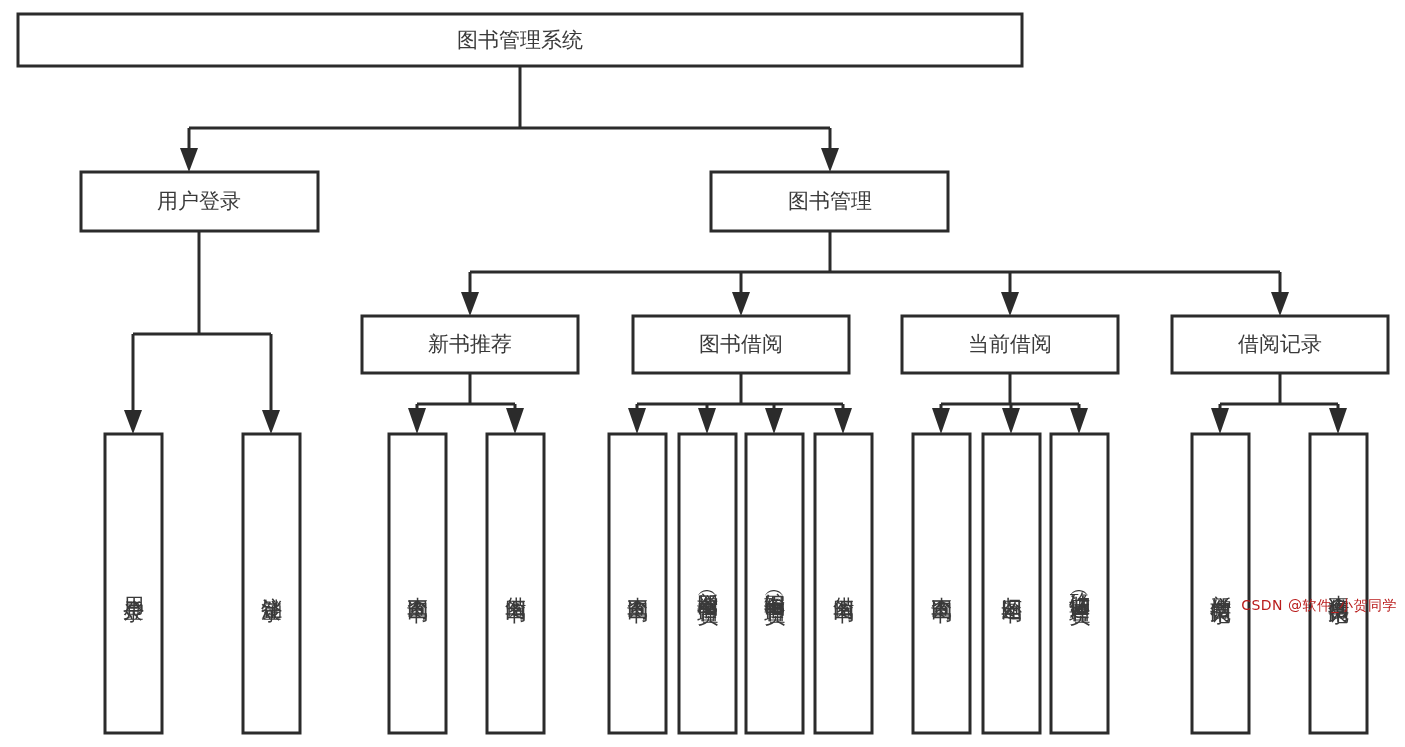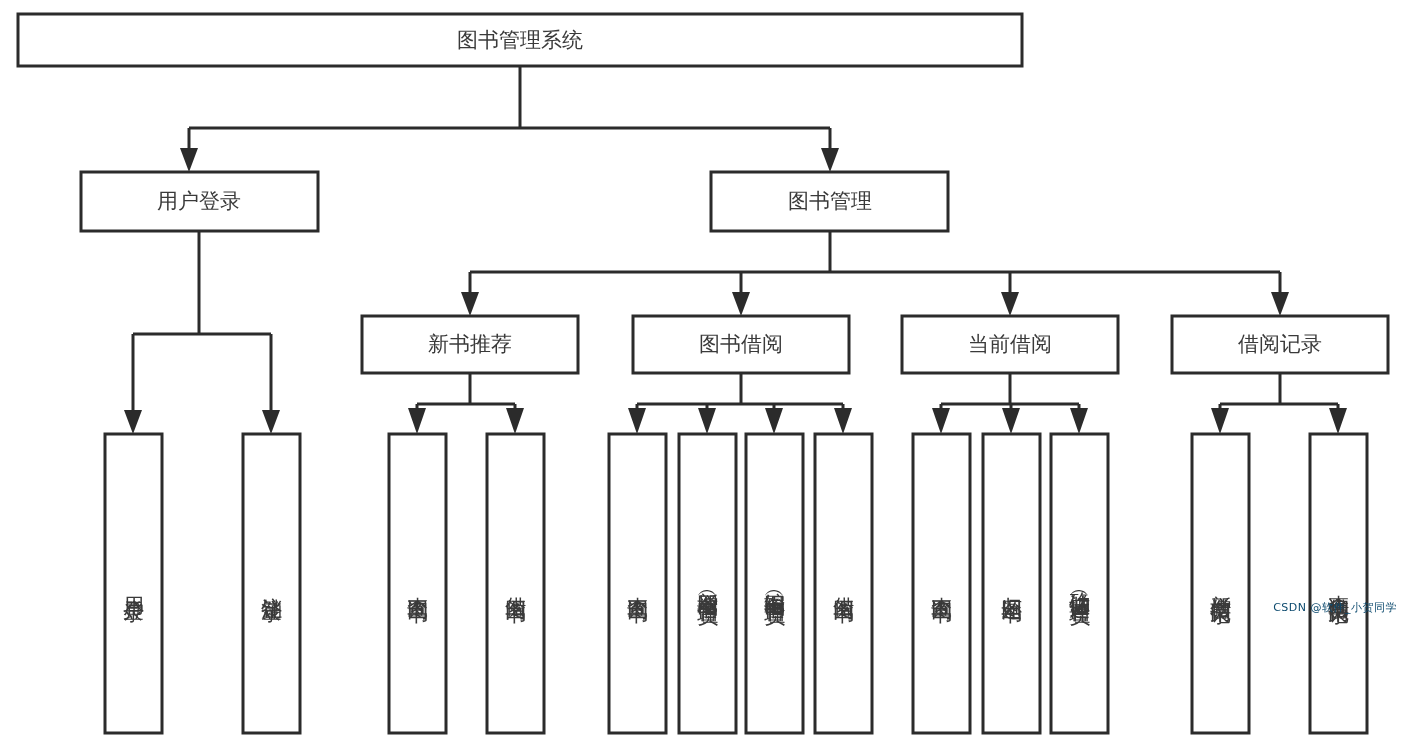--- a/index.html
+++ b/index.html
@@ -66,22 +66,22 @@
     justify-content: center;
     text-align: center;
     pointer-events: none;
     user-select: none;
   }
   .watermark {
     position: absolute;
     right: 8px;
     bottom: 6px;
     font-family: "DejaVu Sans", "Liberation Sans", sans-serif;
-    font-size: 11px;
-    color: #0c4a6e;
+    font-size: 14px;
+    color: #b91c1c;
     letter-spacing: 0.5px;
     white-space: nowrap;
   }
 </style>
 </head>
 <body>
 
 <div id="diagram-root">
 
   <svg class="diagram-svg" viewBox="0 0 1405 747">

